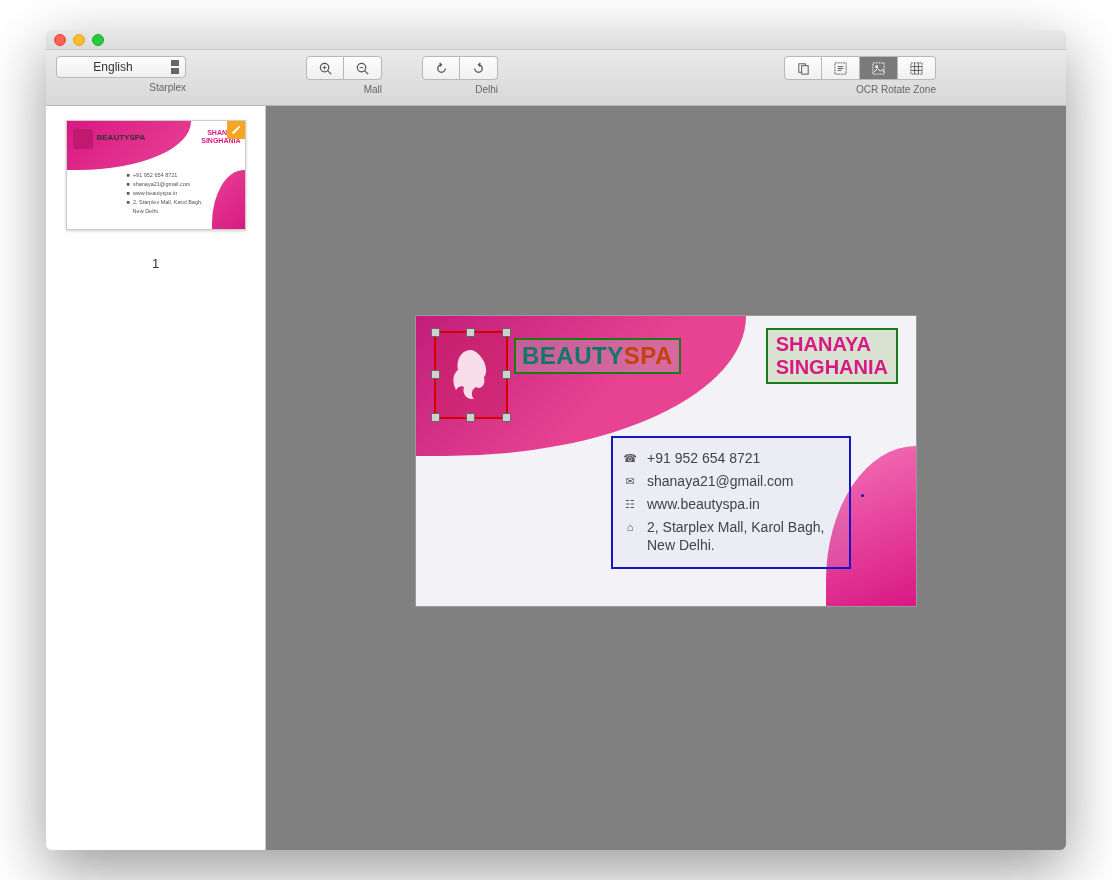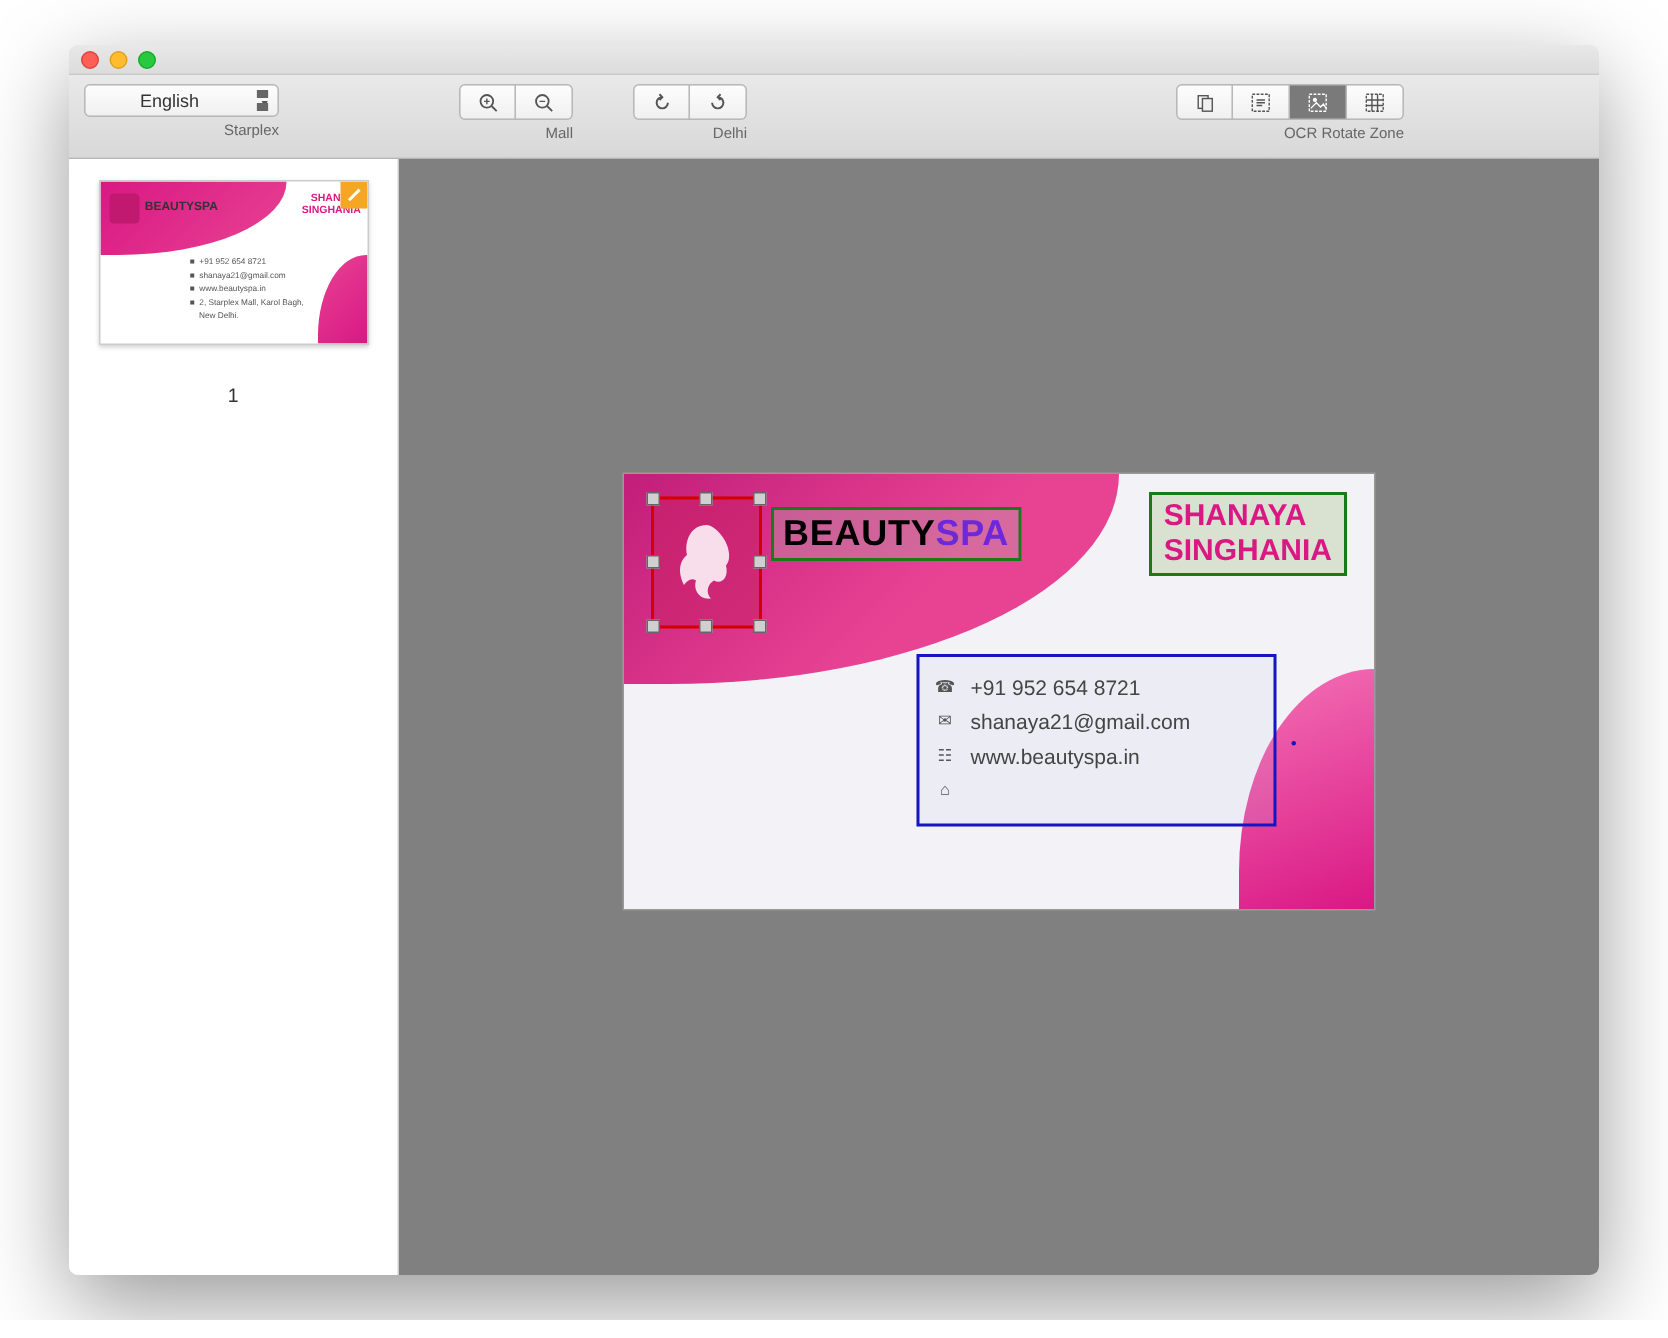--- a/index.html
+++ b/index.html
@@ -154,22 +154,22 @@
     .h-nw { left:-5px; top:-5px; } .h-n { left:50%; top:-5px; margin-left:-5px; } .h-ne { right:-5px; top:-5px; }
     .h-w { left:-5px; top:50%; margin-top:-5px; } .h-e { right:-5px; top:50%; margin-top:-5px; }
     .h-sw { left:-5px; bottom:-5px; } .h-s { left:50%; bottom:-5px; margin-left:-5px; } .h-se { right:-5px; bottom:-5px; }
     .brand-box {
       position: absolute; left: 98px; top: 22px;
       padding: 2px 6px;
       border: 2px solid #1a7a1a;
       background: rgba(180,180,180,0.35);
     }
     .brand-text { font-size: 24px; font-weight: bold; letter-spacing: 0.5px; }
-    .brand-a { color: #000000; }
-    .brand-b { color: #6d28d9; }
+    .brand-a { color: #0f766e; }
+    .brand-b { color: #c2410c; }
     .name-box {
       position: absolute; right: 18px; top: 12px;
       border: 2px solid #1a7a1a;
       background: rgba(180, 200, 150, 0.4);
       padding: 3px 8px;
       text-align: left;
     }
     .name-text { font-size: 20px; font-weight: bold; color: #d91884; line-height: 23px; }
     .details-box {
       position: absolute; left: 195px; top: 120px;
@@ -336,19 +336,20 @@
           <div class="detail-row">
             <span class="detail-icon">✉</span>
             <span>shanaya21@gmail.com</span>
           </div>
           <div class="detail-row">
             <span class="detail-icon">☷</span>
             <span>www.beautyspa.in</span>
           </div>
           <div class="detail-row">
             <span class="detail-icon">⌂</span>
+            <span>2, Starplex Mall, Karol Bagh, New Delhi.</span>
           </div>
         </div>
         <div class="dot"></div>
       </div>
     </div>
   </div>
 </div>
 
 </body></html>

